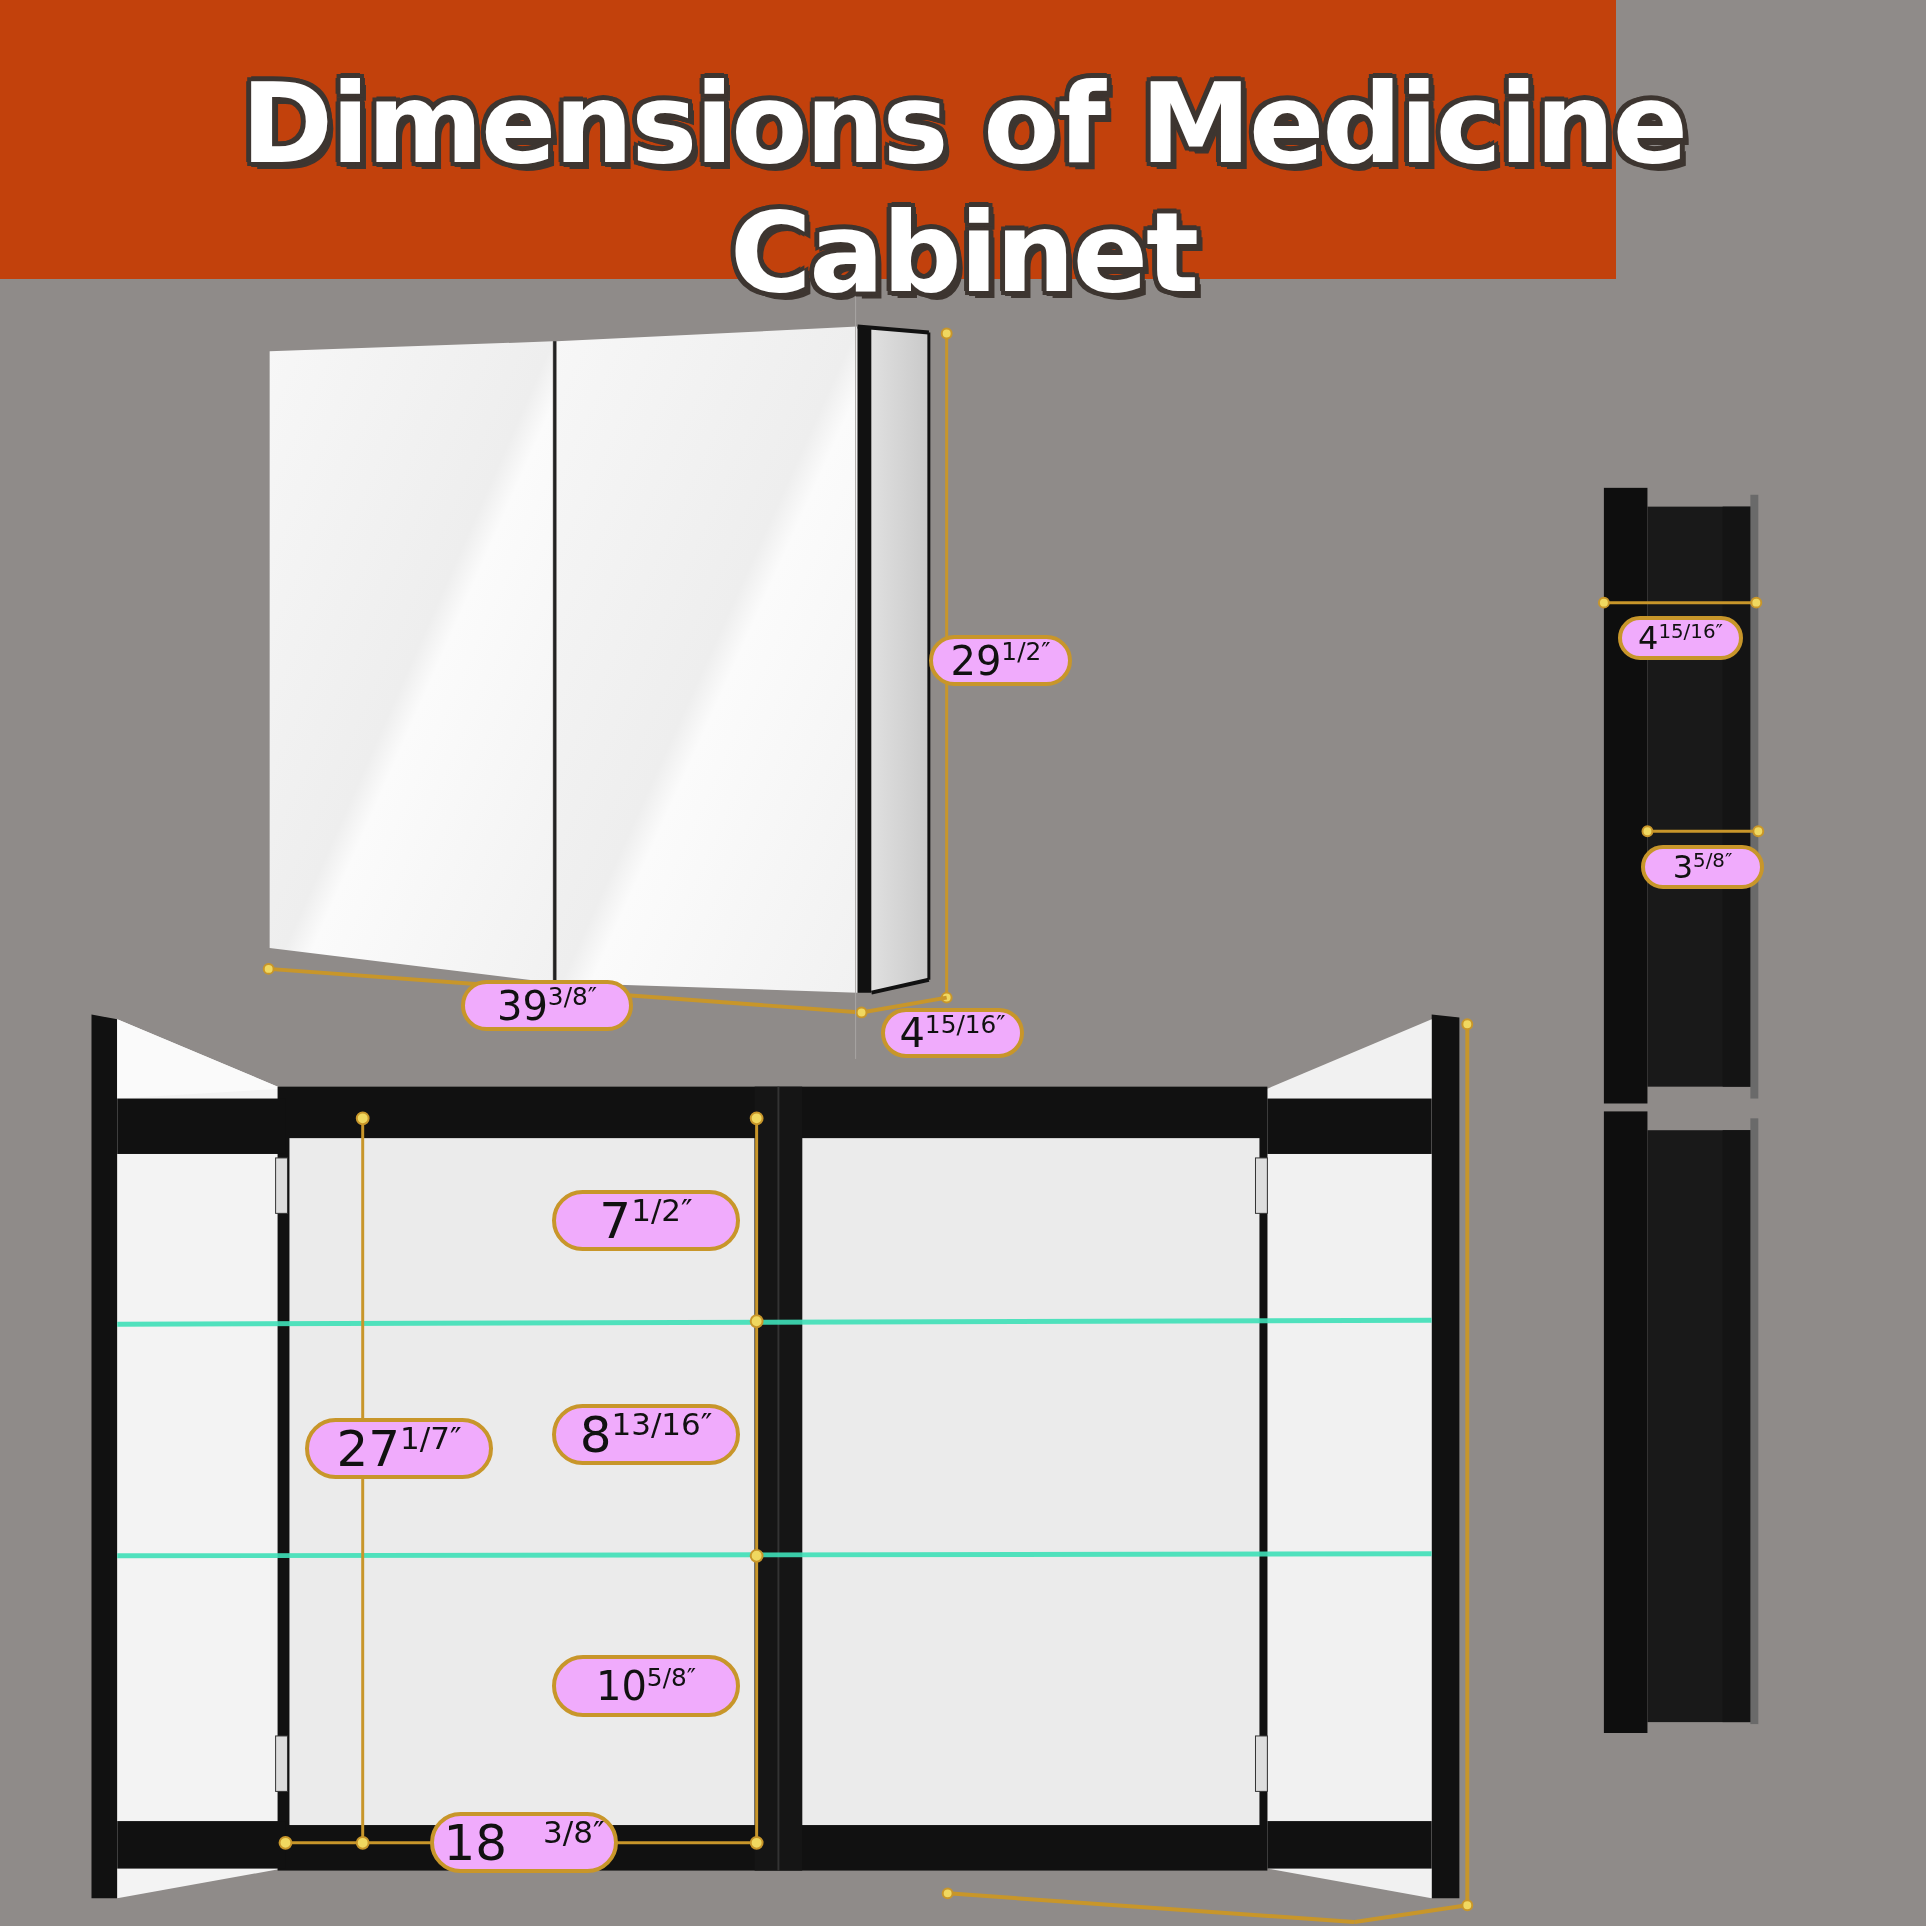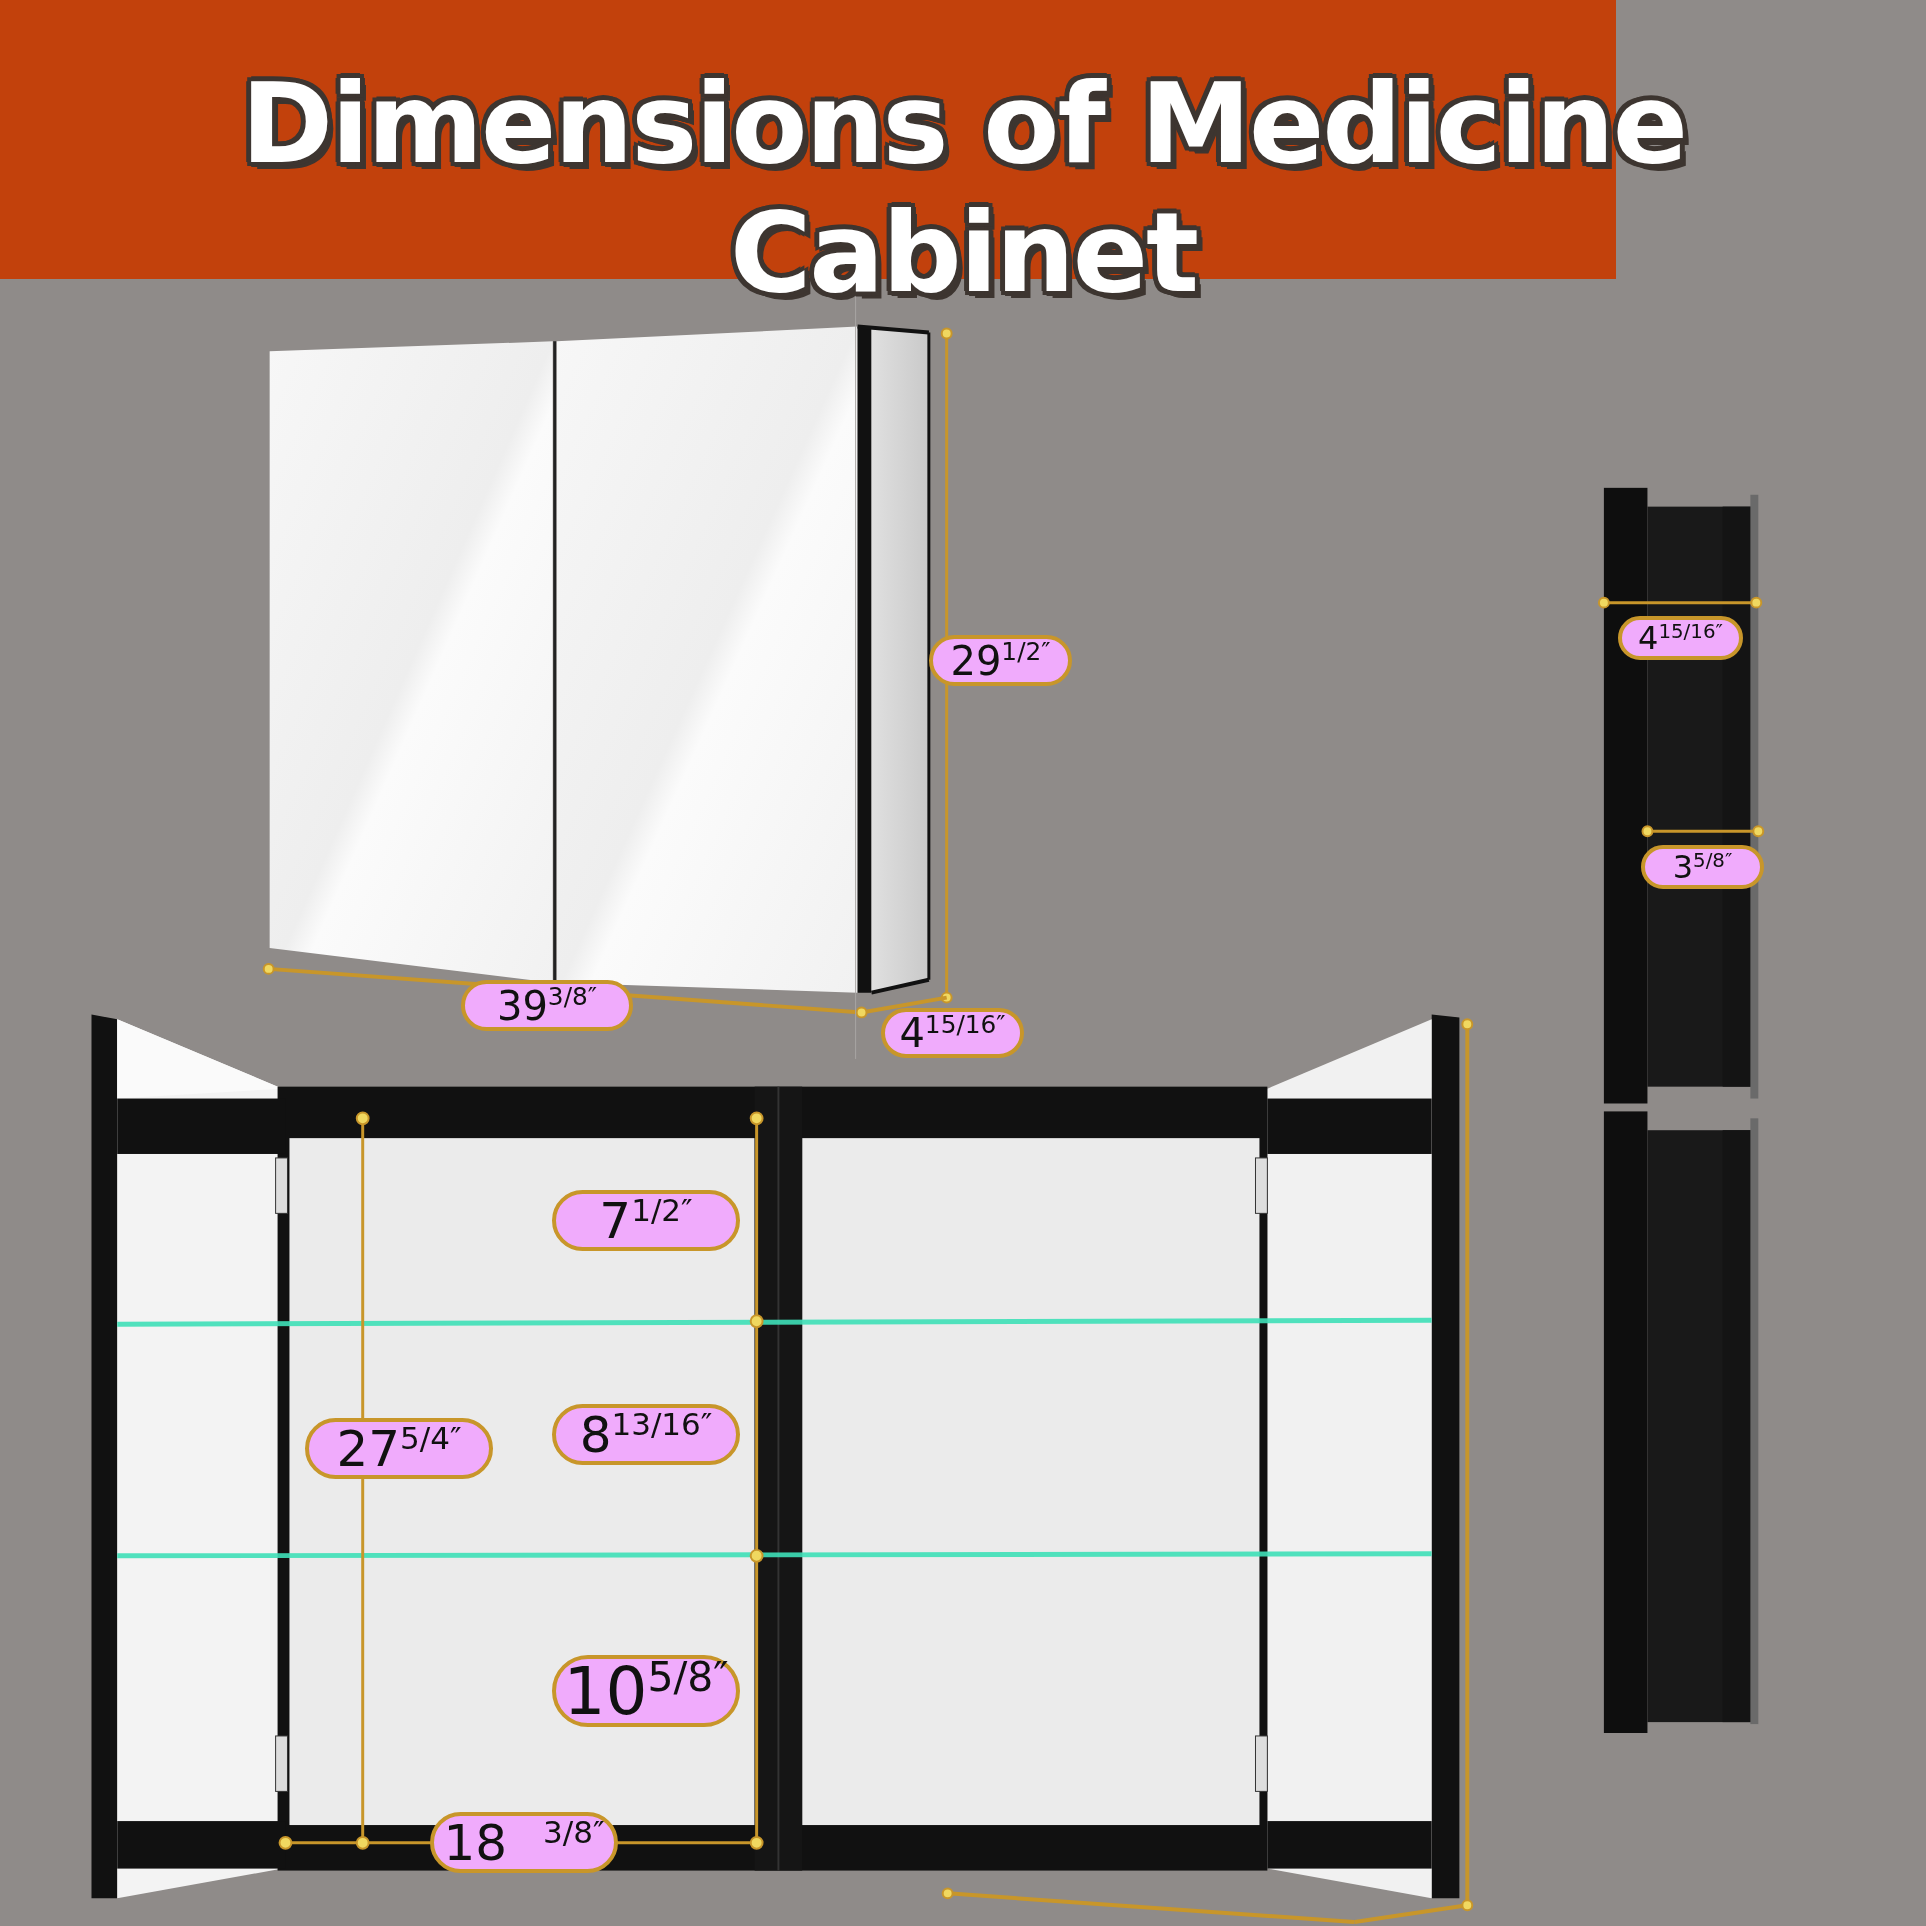--- a/index.html
+++ b/index.html
@@ -133,27 +133,27 @@
     <span class="whole">4</span>
       <span class="frac">15/16″</span>
   </div>
 
   <div class="pill" style="left:552px;top:911px;width:188px;height:61px;font-size:50px;">
     <span class="whole">7</span>
       <span class="frac">1/2″</span>
   </div>
   <div class="pill" style="left:305px;top:1127px;width:188px;height:61px;font-size:50px;margin-top:12px;">
     <span class="whole">27</span>
-      <span class="frac">5/4″</span>
+      <span class="frac">1/7″</span>
   </div>
   <div class="pill" style="left:552px;top:1125px;width:188px;height:61px;font-size:50px;">
     <span class="whole">8</span>
       <span class="frac">13/16″</span>
   </div>
-  <div class="pill" style="left:552px;top:1376px;width:188px;height:72px;font-size:66px;">
+  <div class="pill" style="left:552px;top:1376px;width:188px;height:62px;font-size:40px;">
     <span class="whole">10</span>
       <span class="frac">5/8″</span>
   </div>
   <div class="pill" style="left:430px;top:1533px;width:188px;height:61px;font-size:50px;gap:36px;">
     <span class="whole">18</span>
       <span class="frac">3/8″</span>
   </div>
 
   <div class="pill" style="left:1618px;top:337px;width:125px;height:44px;font-size:32px;">
     <span class="whole">4</span>

